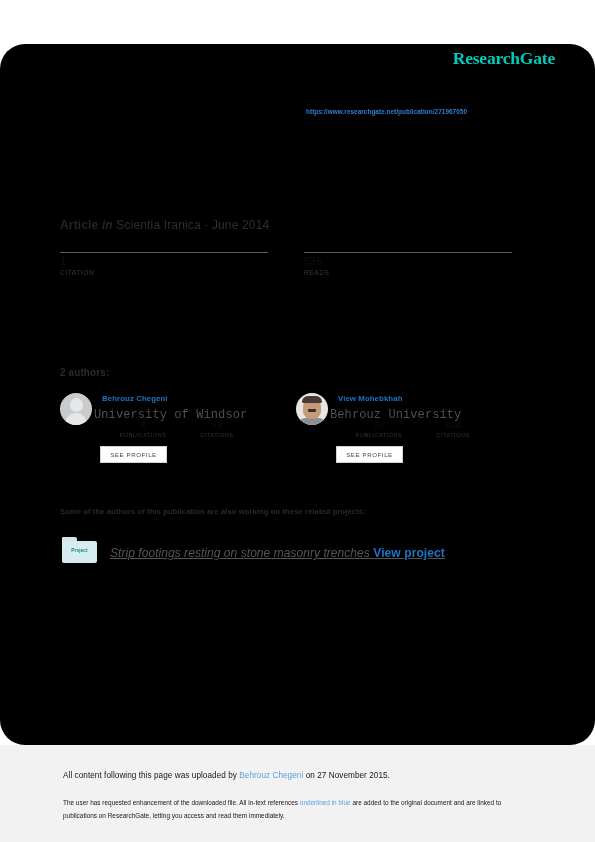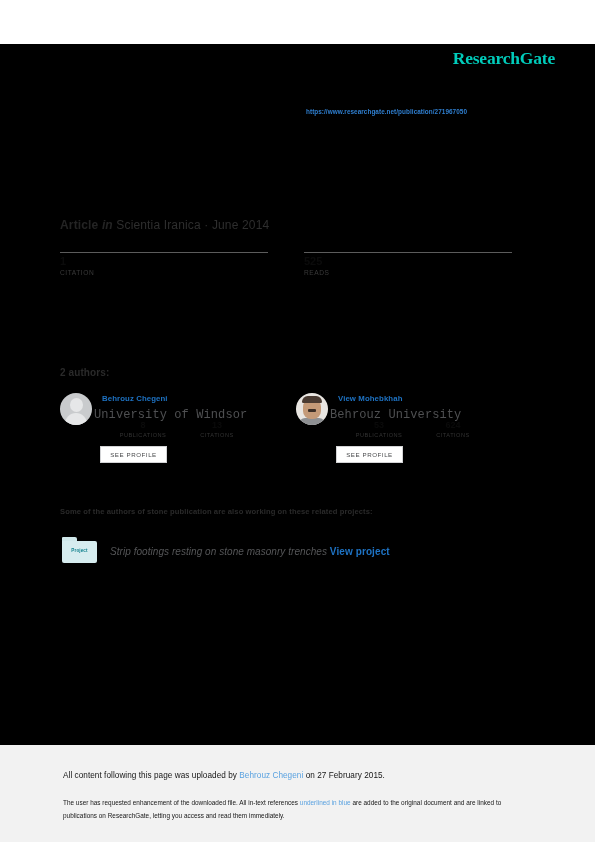--- a/index.html
+++ b/index.html
@@ -25,20 +25,21 @@
     background: #ffffff;
   }
 
   
   .stage {
     position: absolute;
     left: 0; top: 44px;
     width: 595px;
     height: 701px;
     background: #000000;
+    border-radius: 25px;
   }
 
   
   .rg-logo {
     position: absolute;
     right: 40px;
     top: 4px;
     font-family: "Liberation Serif", serif;
     font-weight: bold;
     font-size: 17.5px;
@@ -282,25 +283,26 @@
     text-align: center;
     font-size: 4.6px;
     font-weight: bold;
     color: #12818e;
     letter-spacing: 0.1px;
   }
   .project-title {
     position: absolute;
     left: 48px;
     top: 9px;
-    font-size: 10px;
+    font-size: 12px;
     font-style: italic;
     color: #555658;
     letter-spacing: 0.05px;
     white-space: nowrap;
+    text-decoration: underline;
   }
   .view-project {
     font-style: normal;
     font-weight: bold;
     color: #1e73c4;
     letter-spacing: 0.1px;
   }
 
   
   .footer {
@@ -395,36 +397,36 @@
       <div class="num">53</div>
       <div class="cap">PUBLICATIONS</div>
     </div>
     <div class="metric cits">
       <div class="num">624</div>
       <div class="cap">CITATIONS</div>
     </div>
     <div class="see-profile">SEE PROFILE</div>
   </div>
 
-  <div class="projects-intro">Some of the authors of stone publication are also working on these related projects:</div>
+  <div class="projects-intro">Some of the authors of this publication are also working on these related projects:</div>
 
   <div class="project-row">
     <div class="folder">
       <div class="tab"></div>
       <div class="body"></div>
       <div class="lbl">Project</div>
     </div>
     <div class="project-title">
       <span>Strip footings resting on stone masonry trenches</span>
       <span class="view-project">View project</span>
     </div>
   </div>
 
 </div>
 
 <div class="footer">
   <div class="footer-line1">
-    <span>All content following this page was uploaded by </span><span class="uploader">Behrouz Chegeni</span><span> on 27 February 2015.</span>
+    <span>All content following this page was uploaded by </span><span class="uploader">Behrouz Chegeni</span><span> on 27 November 2015.</span>
   </div>
   <div class="footer-line2">
     <span>The user has requested enhancement of the downloaded file. All in-text references </span><span class="blue">underlined in blue</span><span> are added to the original document and are linked to publications on ResearchGate, letting you access and read them immediately.</span>
   </div>
 </div>
 
 </body></html>

